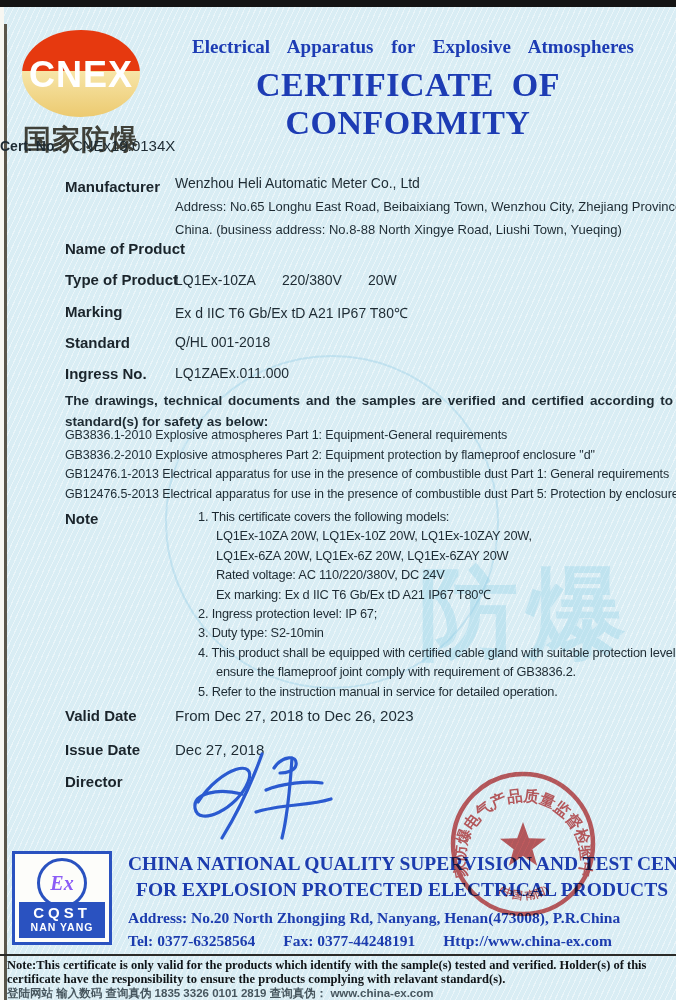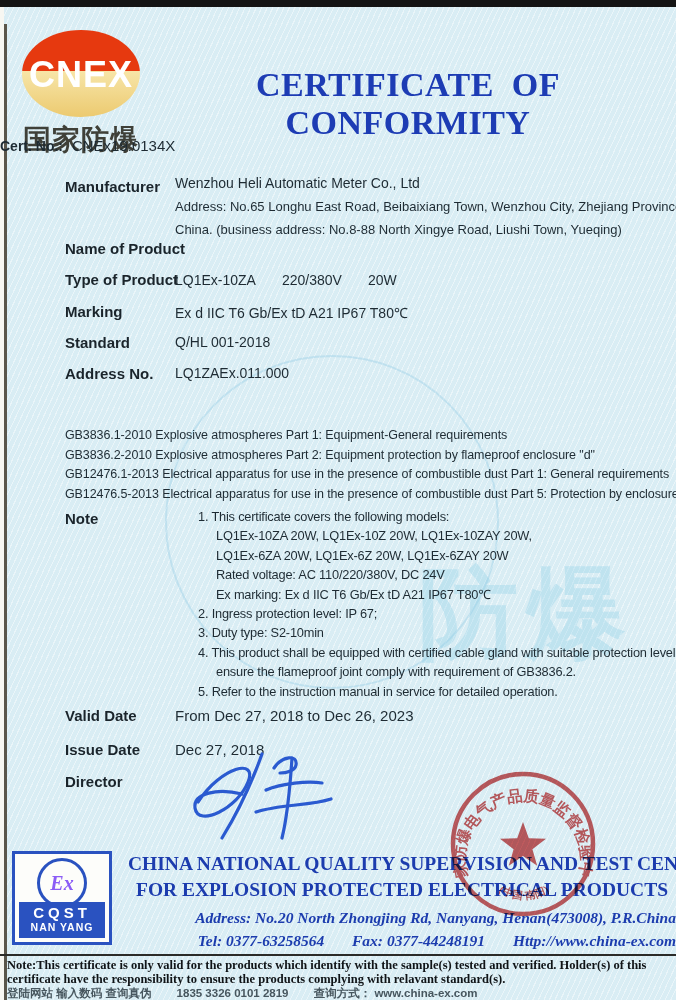--- a/index.html
+++ b/index.html
@@ -50,41 +50,42 @@
   .stamp{left:438px;top:758px;z-index:3;opacity:.82;mix-blend-mode:multiply;}
 
   
   .badge{left:12px;top:851px;width:94px;height:88px;border:3px solid #2a52c0;background:#fdfdfa;z-index:2;}
   .badge-circle{position:absolute;left:50%;top:4px;transform:translateX(-50%);width:44px;height:44px;border:3px solid #2a52c0;border-radius:50%;
     display:flex;align-items:center;justify-content:center;color:#8b5cf6;font-weight:bold;font-size:20px;font-style:italic;font-family:"Liberation Serif",serif;}
   .badge-box{position:absolute;left:4px;right:4px;bottom:4px;height:36px;background:#2a52c0;color:#fff;text-align:center;}
   .badge-box .l1{font-size:15px;letter-spacing:4px;margin-top:2px;font-weight:bold;}
   .badge-box .l2{font-size:10.5px;letter-spacing:1px;font-weight:bold;}
   .org{left:128px;width:548px;text-align:center;font-family:"Liberation Serif",serif;font-weight:bold;font-size:19.5px;color:#1c3cae;z-index:2;white-space:nowrap;}
-  .faddr{left:128px;width:548px;text-align:right;font-family:"Liberation Serif",serif;font-weight:bold;font-size:15.5px;color:#1c3cae;z-index:2;white-space:nowrap;font-style:italic;}
+  .faddr{left:128px;width:548px;text-align:left;font-family:"Liberation Serif",serif;font-weight:bold;font-size:15.5px;color:#1c3cae;z-index:2;white-space:nowrap;}
   .divider{left:0;top:954px;width:676px;height:2px;background:#2b2b28;z-index:2;}
   .fnote{left:7px;top:959px;width:663px;font-family:"Liberation Serif",serif;font-weight:bold;font-size:12.5px;line-height:13.5px;color:#101417;z-index:2;}
   .verify{left:7px;top:986px;font-size:11.5px;font-weight:bold;color:#47565e;z-index:2;white-space:nowrap;}
-  .verify span{margin-right:22px;}
+  .verify span{}
 </style>
 </head>
 <body>
 
 <div class="page">
   <div class="abs edge-top"></div>
   <div class="abs edge-left-white"></div>
   <div class="abs edge-left-line"></div>
 
   <div class="abs wm-circle"></div>
   <div class="abs wm-text">防爆</div>
 
   <div class="abs cnex-logo">
     <span class="cnex-text">CNEX</span>
   </div>
   <div class="abs logo-caption">国家防爆</div>
+  <div class="abs hdr-sub">Electrical Apparatus for Explosive Atmospheres</div>
   <div class="abs hdr-title">CERTIFICATE OF CONFORMITY</div>
   <div class="abs cert-line">
     <span class="b">Cert. No.:</span>
     <span class="v">CNEx19.0134X</span>
   </div>
 
   <div class="lbl" style="top:178px">Manufacturer</div>
   <div class="val" style="top:175px">Wenzhou Heli Automatic Meter Co., Ltd</div>
   <div class="addr" style="top:199px">Address: No.65 Longhu East Road, Beibaixiang Town, Wenzhou City, Zhejiang Province</div>
   <div class="addr" style="top:222px">China. (business address: No.8-88 North Xingye Road, Liushi Town, Yueqing)</div>
@@ -95,23 +96,24 @@
   <div class="val" style="top:272px">
     <span>LQ1Ex-10ZA</span><span class="gap"></span><span>220/380V</span><span class="gap"></span><span>20W</span>
   </div>
 
   <div class="lbl" style="top:303px">Marking</div>
   <div class="val" style="top:303px">Ex d IIC T6 Gb/Ex tD A21 IP67 T80℃</div>
 
   <div class="lbl" style="top:334px">Standard</div>
   <div class="val" style="top:334px">Q/HL 001-2018</div>
 
-  <div class="lbl" style="top:365px">Address No.</div>
+  <div class="lbl" style="top:365px">Ingress No.</div>
   <div class="val" style="top:365px">LQ1ZAEx.011.000</div>
 
+  <div class="abs intro">The drawings, technical documents and the samples are verified and certified according to standard(s) for safety as below:</div>
   <div class="abs stds">
     <div>GB3836.1-2010 Explosive atmospheres Part 1: Equipment-General requirements</div>
     <div>GB3836.2-2010 Explosive atmospheres Part 2: Equipment protection by flameproof enclosure "d"</div>
     <div>GB12476.1-2013 Electrical apparatus for use in the presence of combustible dust Part 1: General requirements</div>
     <div>GB12476.5-2013 Electrical apparatus for use in the presence of combustible dust Part 5: Protection by enclosures "tD"</div>
   </div>
 
   <div class="lbl" style="top:510px">Note</div>
   <div class="abs note-lines">
     <div class="i0">1. This certificate covers the following models:</div>
@@ -175,15 +177,15 @@
     <span>Fax:</span>
     <span style="margin-right:24px">0377-44248191</span>
     <span>Http://www.china-ex.com</span>
   </div>
 
   <div class="abs divider"></div>
   <div class="abs fnote">Note:This certificate is only valid for the products which identify with the sample(s) tested and verified. Holder(s) of this certificate have the responsibility to ensure the products complying with relavant standard(s).</div>
   <div class="abs verify">
     <span>登陆网站 输入数码 查询真伪</span>
     <span>1835 3326 0101 2819</span>
-    <span>查询方式： www.china-ex.com</span>
+    <span>查询真伪： www.china-ex.com</span>
   </div>
 </div>
 
 </body></html>

